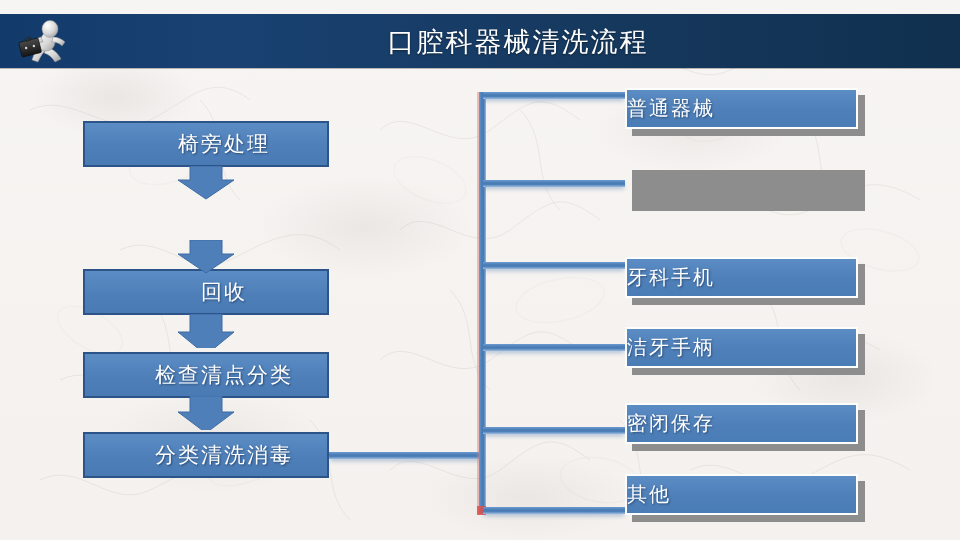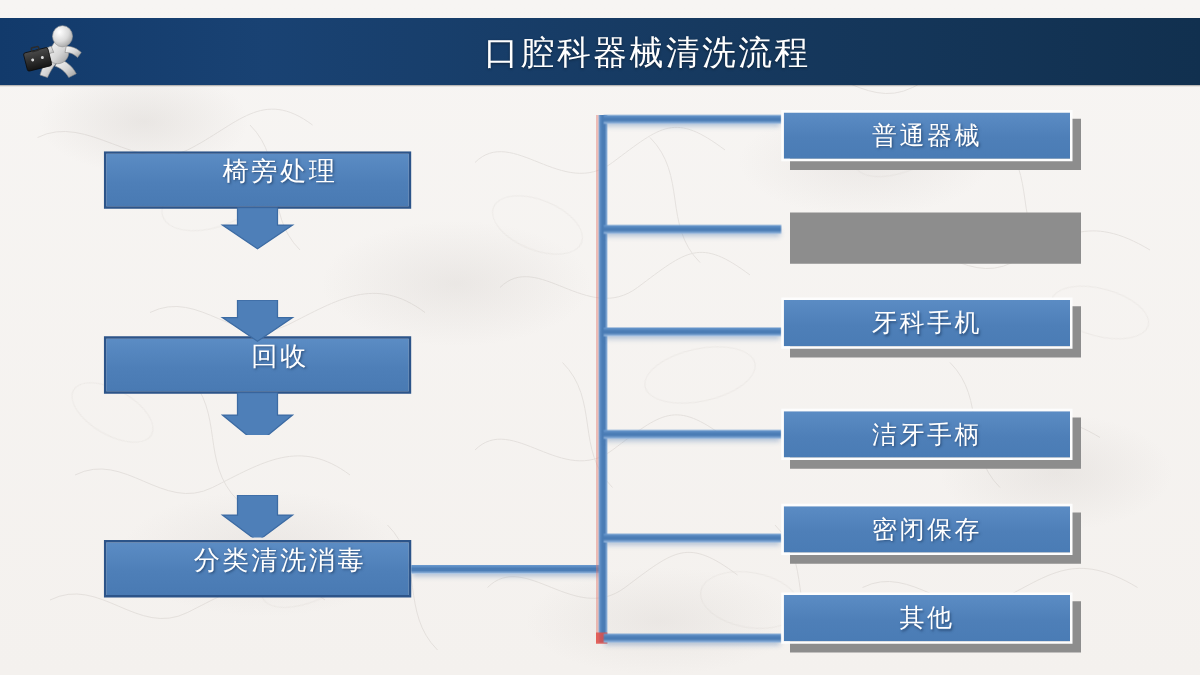--- a/index.html
+++ b/index.html
@@ -39,40 +39,40 @@
   }
   #runner-icon{
     position:absolute;left:14px;top:6px;width:62px;height:46px;
   }
   
   .lbox{
     position:absolute;left:83px;width:246px;height:46px;
     background:linear-gradient(180deg,#5b8cc4 0%,#4e7fb8 55%,#497ab3 100%);
     border:2px solid #2c5489;
     box-sizing:border-box;
-    display:flex;justify-content:center;
+    display:flex;align-items:center;justify-content:center;
     color:#ffffff;font-size:21px;letter-spacing:2px;
     text-shadow:1px 1px 2px rgba(20,45,80,.65);
     padding-left:36px;
   }
   .arrow{
     position:absolute;left:176px;width:60px;height:34px;
   }
   
   .rwrap{position:absolute;left:625px;width:240px;height:48px;}
   .rshadow{
     position:absolute;left:7px;top:7px;width:233px;height:41px;
     background:#8d8d8d;
   }
   .rbox{
     position:absolute;left:0;top:0;width:233px;height:41px;
     background:linear-gradient(180deg,#5b8cc4 0%,#4e7fb8 55%,#4a7cb5 100%);
     border:2px solid #fdfdfd;
     box-sizing:border-box;
-    display:flex;align-items:center;justify-content:center;
+    display:flex;align-items:center;justify-content:flex-start;
     color:#ffffff;font-size:20px;letter-spacing:2px;
     text-shadow:1px 1px 2px rgba(20,45,80,.6);
   }
   
   .hline{
     position:absolute;height:7px;
     background:linear-gradient(180deg,#6c9bd0 0%,#4a7cb5 40%,#4a7cb5 62%,#9dbde2 100%);
     box-shadow:0 3px 4px -1px rgba(90,130,180,.45);
   }
   #trunk{
@@ -168,20 +168,23 @@
     </svg>
     <div id="title-text">口腔科器械清洗流程</div>
   </div>
 
   <div class="lbox" style="top:121px">
     <span>椅旁处理</span>
   </div>
   <div class="lbox" style="top:269px">
     <span>回收</span>
   </div>
+  <div class="lbox" style="top:352px">
+    <span>检查清点分类</span>
+  </div>
   <div class="lbox" style="top:432px">
     <span>分类清洗消毒</span>
   </div>
 
   <svg class="arrow" style="top:166px" viewBox="0 0 60 34">
     <path d="M14 0 H46 V14 H58 L30 33 L2 14 H14 Z" fill="#4e7fb8" stroke="#3c6ba3" stroke-width="1"></path>
   </svg>
   <svg class="arrow" style="top:240px" viewBox="0 0 60 34">
     <path d="M14 0 H46 V14 H58 L30 33 L2 14 H14 Z" fill="#4e7fb8" stroke="#3c6ba3" stroke-width="1"></path>
   </svg>
@@ -206,21 +209,21 @@
 
   <div class="rwrap" style="top:88px">
     <div class="rshadow"></div>
     <div class="rbox">
       <span>普通器械</span>
     </div>
   </div>
   <div class="rwrap" style="top:163px">
     <div class="rshadow"></div>
   </div>
-  <div class="rwrap" style="top:238px">
+  <div class="rwrap" style="top:257px">
     <div class="rshadow"></div>
     <div class="rbox">
       <span>牙科手机</span>
     </div>
   </div>
   <div class="rwrap" style="top:327px">
     <div class="rshadow"></div>
     <div class="rbox">
       <span>洁牙手柄</span>
     </div>

